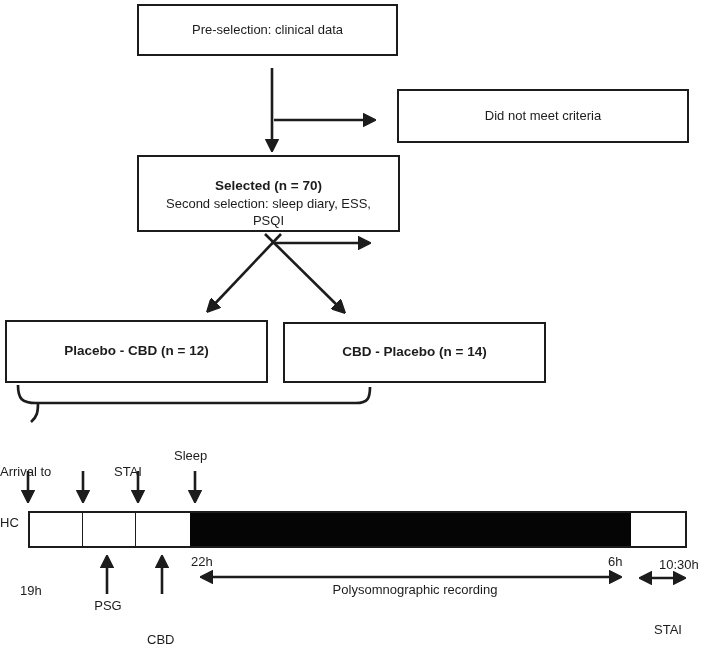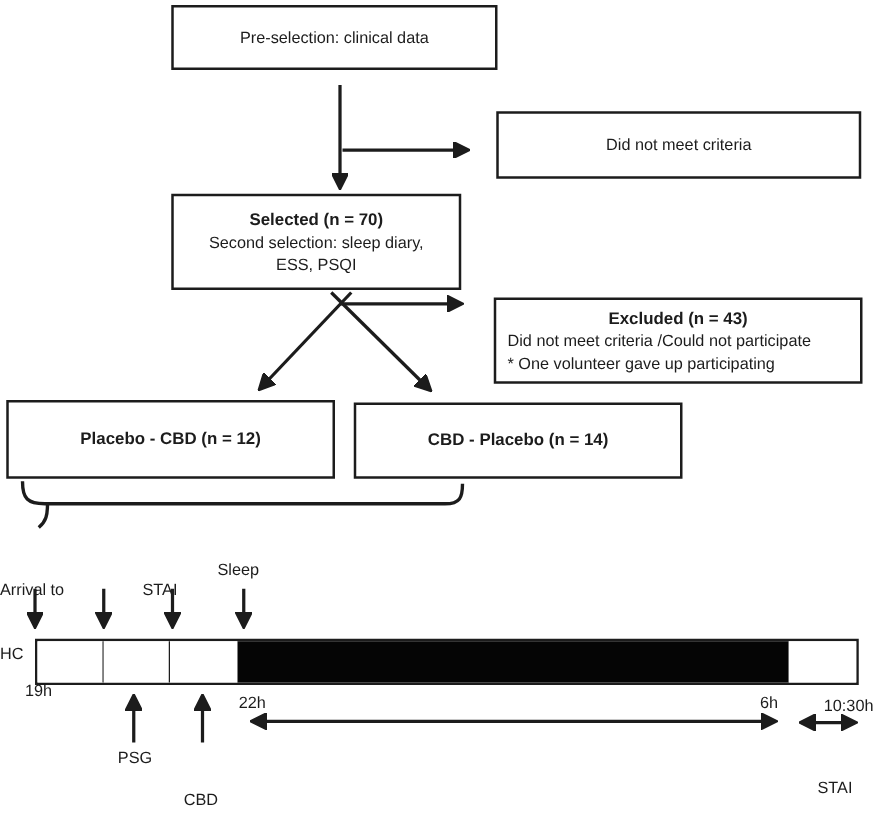--- a/index.html
+++ b/index.html
@@ -12,42 +12,42 @@
     background:#ffffff; display:flex; flex-direction:column;
     align-items:center; justify-content:center; text-align:center;
     font-size:13px; line-height:1.35;
   }
   .box .title { font-weight:bold; font-size:13.5px; }
   .box.left-lines { align-items:stretch; padding:0 9px; }
   .box.left-lines .title { text-align:center; }
   .box.left-lines .detail { text-align:left; }
   #box-registered { left:137px; top:4px;   width:261px; height:52px; }
   #box-excluded-1 { left:397px; top:89px;  width:292px; height:54px; }
-  #box-selected   { left:137px; top:155px; width:232px; height:77px; padding:0 14px;}
+  #box-selected   { left:137px; top:155px; width:263px; height:77px; padding:0 14px;justify-content:flex-end;}
   #box-excluded-2 { left:395px; top:238px; width:295px; height:69px; }
   #box-group-1    { left:5px;   top:320px; width:263px; height:63px; }
   #box-group-2    { left:283px; top:322px; width:263px; height:61px; }
 
   svg.overlay { position:absolute; left:0; top:0; }
   svg.overlay path { stroke:#1c1c1c; fill:none; }
   svg.overlay path.head { fill:#1c1c1c; }
 
   #timeline-bar {
     position:absolute; left:28px; top:511px; width:659px; height:37px;
     box-sizing:border-box; border:2px solid #1c1c1c; background:#ffffff;
     display:flex;
   }
   .seg { height:100%; box-sizing:border-box; }
   .seg.divided { border-right:1px solid #1c1c1c; }
 
   .lbl { position:absolute; font-size:13px; line-height:17px; white-space:pre; }
   #lbl-arrival { left:0px;   top:429px; width:64px; text-align:left; }
   #lbl-stai-vams { left:114px; top:429px; }
   #lbl-sleep   { left:174px; top:447px; }
-  #lbl-19h     { left:20px;  top:544px; }
+  #lbl-19h     { left:20px;  top:582px; }
   #lbl-22h     { left:191px; top:553px; }
   #lbl-6h      { left:608px; top:553px; }
   #lbl-630h    { left:659px; top:556px; }
   #lbl-psg     { left:92px;  top:597px; width:32px; text-align:center; }
   #lbl-cbd     { left:147px; top:597px; }
   #lbl-recording { left:220px; top:581px; width:390px; text-align:center; }
   #post-tests  { left:654px; top:587px; }
   #post-tests .pt { font-size:13px; line-height:17.5px; }
 </style>
 </head>
@@ -84,25 +84,20 @@
 
   <div class="box" id="box-excluded-1">
     <div class="detail">Did not meet criteria</div>
   </div>
 
   <div class="box" id="box-selected">
     <div class="title">Selected (n = 70)</div>
     <div class="detail">Second selection: sleep diary, ESS, PSQI</div>
   </div>
 
-  <div class="box left-lines" id="box-excluded-2">
-    <div class="title">Excluded (n = 43)</div>
-    <div class="detail">Did not meet criteria /Could not participate</div>
-    <div class="detail">* One volunteer gave up participating</div>
-  </div>
 
   <div class="box" id="box-group-1">
     <div class="title">Placebo - CBD (n = 12)</div>
   </div>
 
   <div class="box" id="box-group-2">
     <div class="title">CBD - Placebo (n = 14)</div>
   </div>
 
   <div class="lbl" id="lbl-arrival">
@@ -127,20 +122,21 @@
   <div class="lbl" id="lbl-22h">22h</div>
   <div class="lbl" id="lbl-6h">6h</div>
   <div class="lbl" id="lbl-630h">10:30h</div>
 
   <div class="lbl" id="lbl-psg">PSG</div>
   <div class="lbl" id="lbl-cbd">
     <div>CBD</div>
     
   </div>
 
+  <div class="lbl" id="lbl-recording">Polysomnographic recording</div>
 
   <div class="lbl" id="post-tests">
     <div class="pt">STAI</div>
     
     
     
   </div>
 
 </div>
 

